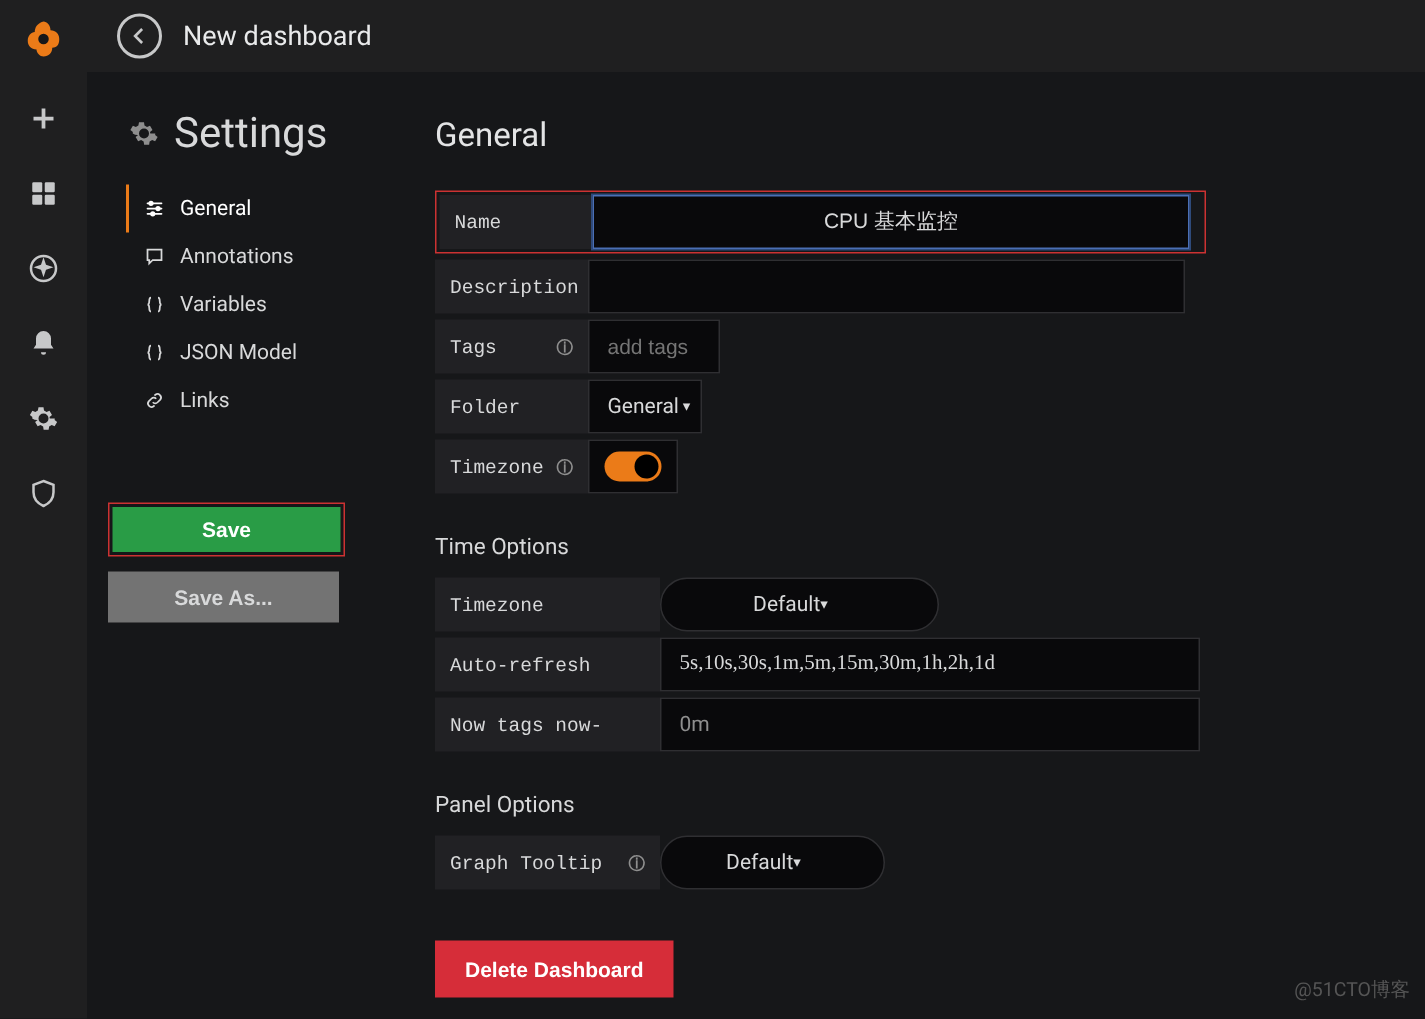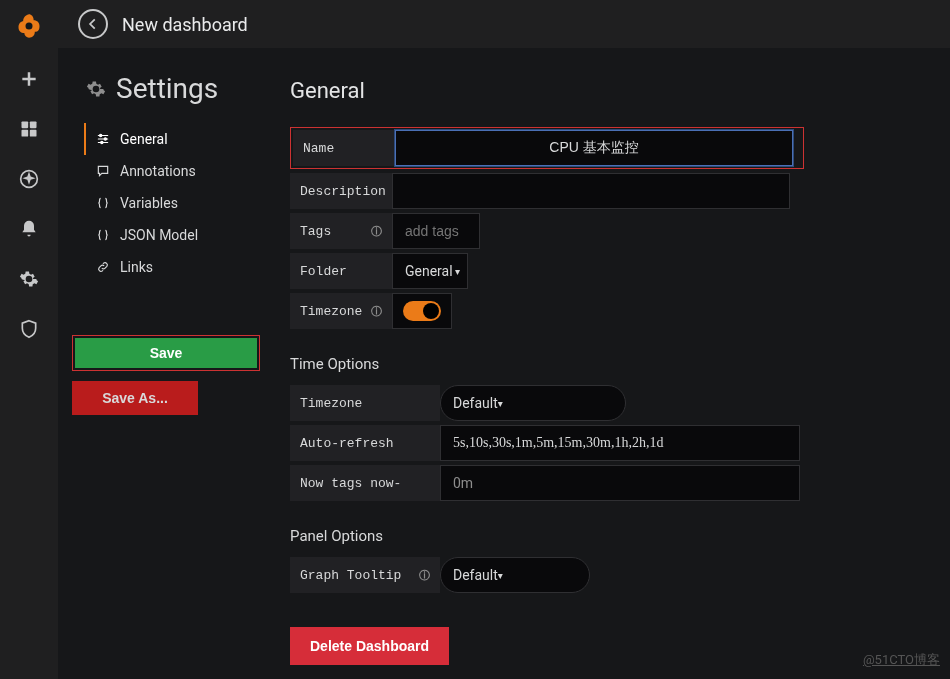--- a/index.html
+++ b/index.html
@@ -20,59 +20,59 @@
 .side-panel { width: 204px; background: #161719; padding: 24px 0 0 28px; }
 .side-panel h2 { font-size: 28px; color: #d8d9da; display: flex; align-items: center; gap: 10px; margin-bottom: 18px; font-weight: 400;}
 .side-panel h2 svg { width: 20px; height: 20px; fill: #8e8e8e; }
 .side-nav { list-style: none; }
 .side-nav li { display: flex; align-items: center; gap: 10px; padding: 8px 0 8px 10px; font-size: 14px; color: #d8d9da; cursor: pointer; }
 .side-nav li.active { border-left: 2px solid #eb7b18; color: #fff; margin-left: -2px; padding-left: 10px; }
 .side-nav li svg { width: 14px; height: 14px; stroke: #d8d9da; fill: none; stroke-width: 2; }
 .side-nav li.active svg { stroke: #fff; }
 .save-btn, .saveas-btn { height: 30px; display: flex; align-items: center; justify-content: center; font-size: 14px; cursor: pointer; border: none; width: 100%; }
 .save-btn { background: #299c46; color: #fff; font-weight: 600; }
-.red-frame { border: 1px solid #cc3232; padding: 2px; margin-bottom: 10px; width: 188px; }
-.saveas-btn { background: #b91c1c; color: #d8d9da; height: 34px; font-weight: 600; margin-bottom: 0; width: 126px;}
+.red-frame { border: 1px solid #cc3232; padding: 2px; margin-bottom: 10px; width: 158px; }
+.saveas-btn { background: #737373; color: #d8d9da; height: 34px; font-weight: 600; margin-bottom: 0; width: 154px;}
 
 .main { flex: 1; padding: 30px 40px 20px 28px; background: #161719; overflow-y: auto; }
 .main h1 { font-size: 22px; font-weight: 400; color: #e3e4e5; margin-bottom: 24px; }
 
 .form-row { display: flex; align-items: stretch; margin-bottom: 4px; }
 .form-label { background: #212124; width: 102px; min-width: 102px; display: flex; align-items: center; padding: 0 10px; font-size: 13px; color: #d8d9da; height: 36px; justify-content: space-between; font-family: Liberation Mono, monospace;}
 .form-label.with-info { gap: 6px; }
 .info-ico { font-size: 11px; color: #8e8e8e; background: #3a3a3c; width: 14px; height: 14px; border-radius: 50%; display: inline-flex; align-items: center; justify-content: center;}
 .info-ico { background: none; width:auto; height:auto; font-weight:bold;}
 .form-input { background: #09090b; border: 1px solid #2f2f32; color: #d8d9da; height: 36px; padding: 0 12px; font-size: 14px; outline: none; }
 .form-input.wide { flex: 1; max-width: 398px; }
 .form-input.wider { flex: 1; max-width: 398px; }
 .form-input.tag-input { width: 88px; background: #09090b; color: #8b5cf6; }
 .folder-select, .default-select { background: #09090b; border: 1px solid #2f2f32; height: 36px; padding: 0 24px 0 12px; font-size: 14px; color: #d8d9da; display: flex; align-items: center; cursor: pointer; position: relative; }
 .folder-select { width: 76px; }
-.default-select { width: 186px; justify-content: flex-start; border-radius: 18px; }
+.default-select { width: 186px; justify-content: center; border-radius: 18px; }
 .default-select.small { width: 116px; }
 .caret-down { font-size: 10px; }
 
 .red-box-row { border: 1px solid #cc3232; padding: 2px; margin-bottom: 4px; width: 514px; }
 .red-box-row .form-row { margin-bottom: 0; }
 .red-box-row .form-input { border: 1px solid #4a6fb5; box-shadow: 0 0 0 1px #2e4a7a; flex:1;text-align:center; }
 
 .toggle { width: 38px; height: 20px; background: #eb7b18; border-radius: 10px; position: relative; cursor: pointer; }
 .toggle::after { content: ''; position: absolute; right: 2px; top: 2px; width: 16px; height: 16px; background: #000; border-radius: 50%; }
 .toggle.off { background: #3a3a3c; }
 .toggle.off::after { right: auto; left: 2px; }
 .toggle-wrap { background: #09090b; border: 1px solid #2f2f32; height: 36px; display: flex; align-items: center; padding: 0 10px; }
 
 .section-title { font-size: 15px; color: #d8d9da; margin: 26px 0 12px 0; }
 .form-label.lg { width: 150px; min-width: 150px; }
 .form-value-static { background: #09090b; border: 1px solid #2f2f32; height: 36px; padding: 0 12px; font-size: 14px; color: #d8d9da; display: flex; align-items: center; flex: 1; max-width: 360px; }
 .form-value-static.dim { color: #8e8e8e; }
 
 .delete-btn { background: #d62d39; color: #fff; border: none; height: 38px; padding: 0 20px; font-size: 14px; font-weight: 600; cursor: pointer; margin-top: 30px; }
 
-.watermark { position: absolute; right: 10px; bottom: 10px; color: #555; font-size: 13px; text-decoration: underline; }
+.watermark { position: absolute; right: 10px; bottom: 10px; color: #555; font-size: 13px; }
 </style>
 </head>
 <body>
 
 <div class="left-rail">
   <div class="logo">
     <svg viewBox="0 0 24 24">
         <path d="M12 2 C8 3 7 6 7 8 C5 8 3 10 3 13 C3 16 5 18 8 18 C8 20 10 22 12 22 C15 22 17 20 17 17 C20 17 21 15 21 12 C21 9 19 7 16 7 C16 4 14 2 12 2 Z" fill="#eb7b18"></path>
         <circle cx="12" cy="12" r="3" fill="#161719"></circle>
       </svg>

